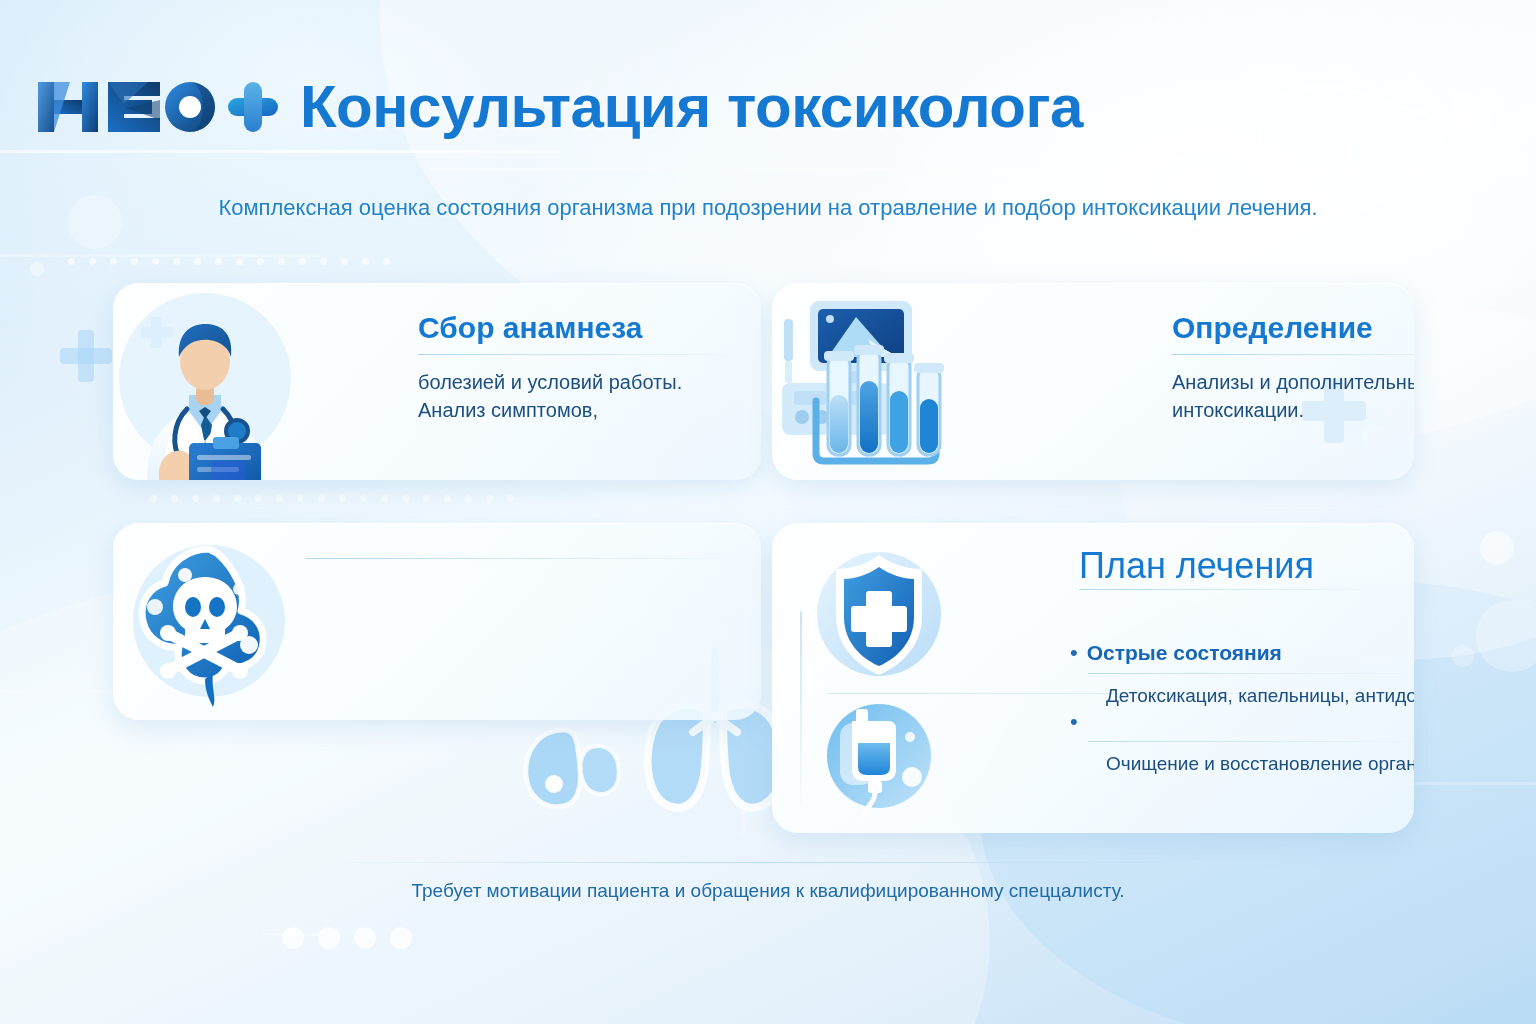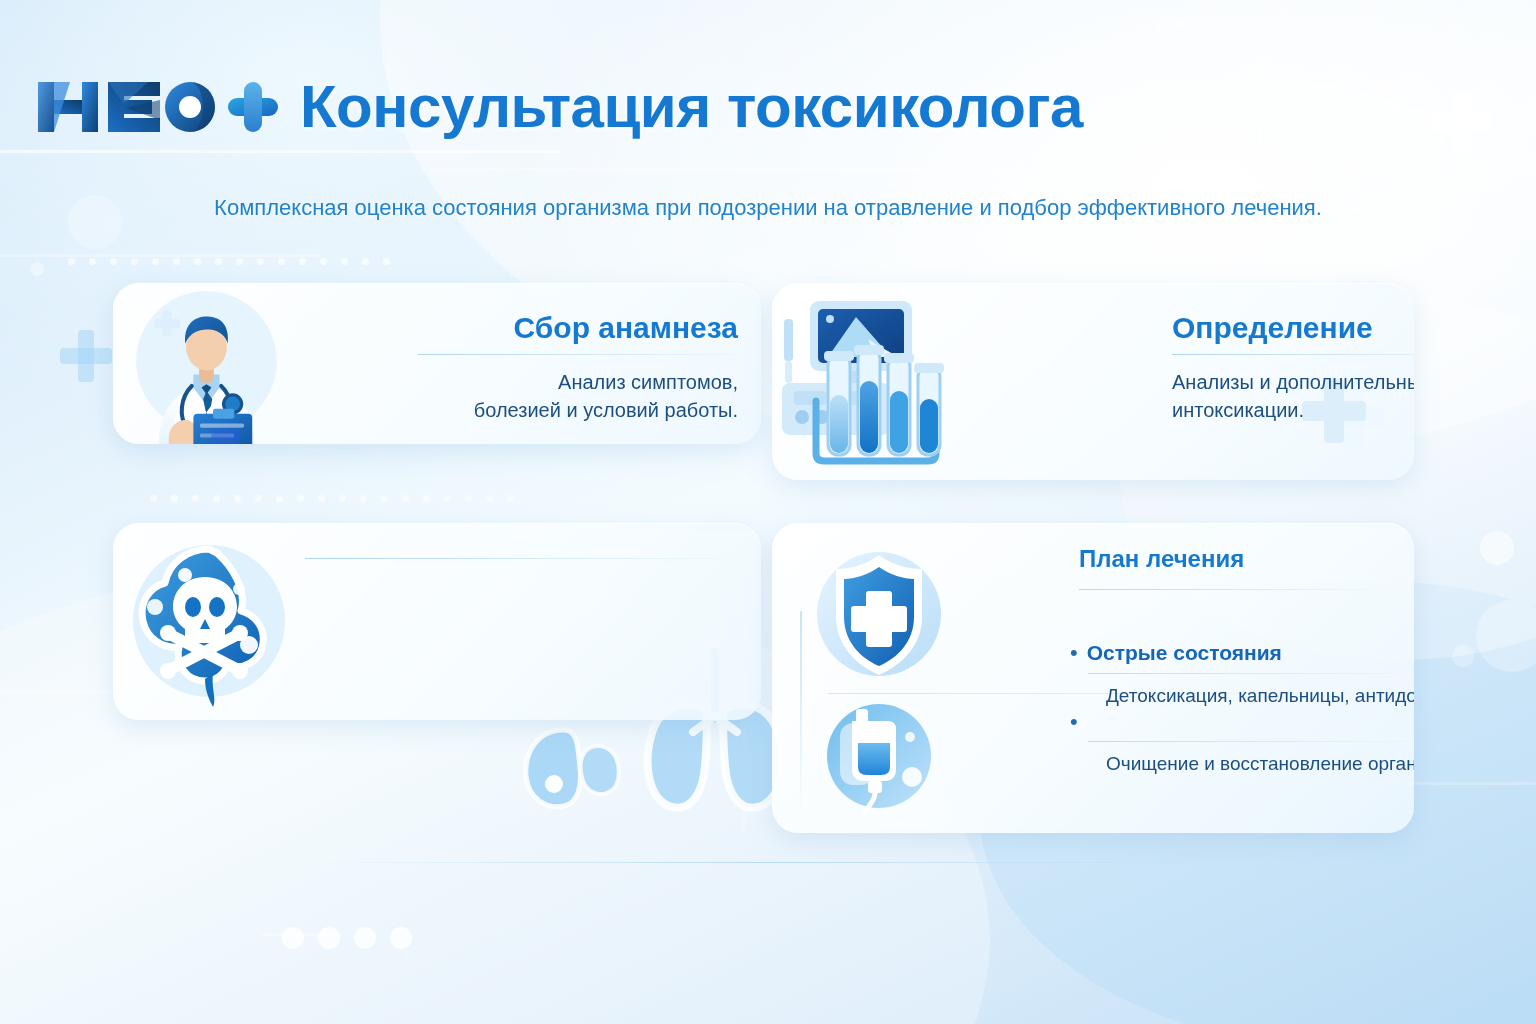--- a/index.html
+++ b/index.html
@@ -113,21 +113,21 @@
 
   
   .card {
     position: absolute;
     border-radius: 26px;
     background: linear-gradient(135deg, rgba(255,255,255,0.97) 0%, rgba(248,253,255,0.93) 55%, rgba(238,248,255,0.88) 100%);
     box-shadow: 0 8px 26px rgba(110,170,215,0.20), 0 1px 0 rgba(255,255,255,0.9) inset;
     overflow: hidden;
   }
 
-  #card-anamnesis  { left: 113px;  top: 283px; width: 648px;  height: 161px; text-align: right; }
+  #card-anamnesis  { left: 113px;  top: 283px; width: 648px;  height: 197px; }
   #card-diagnostic { left: 772px;  top: 283px; width: 642px;  height: 197px; }
   #card-intox      { left: 113px;  top: 523px; width: 648px;  height: 197px; }
   #card-plan       { left: 772px;  top: 523px; width: 642px;  height: 310px; }
 
   .card-body { position: relative; width: 100%; height: 100%; }
 
   .card-art {
     position: absolute;
     left: 0; top: 0;
     height: 100%;
@@ -155,22 +155,22 @@
     line-height: 1.42;
     color: #1c4f80;
   }
 
   
   .plan-wrap { position: absolute; left: 0; top: 0; width: 100%; height: 100%; }
 
   .plan-title {
     position: absolute;
     left: 307px; top: 22px;
-    font-size: 24px;
-    font-weight: bold;
+    font-size: 36px;
+    font-weight: normal;
     color: #1579d1;
     white-space: nowrap;
   }
   .plan-rule {
     position: absolute;
     left: 307px; top: 66px;
     width: 300px; height: 1px;
     background: linear-gradient(to right, rgba(150,200,235,0.7), rgba(200,228,248,0.08));
   }
 
@@ -382,21 +382,21 @@
         <circle cx="160" cy="37" r="25" fill="url(#gC)"></circle>
         <circle cx="160" cy="37" r="11" fill="#ffffff"></circle>
         <path d="M160 12 A25 25 0 0 1 160 62 A13 25 0 0 0 160 12 Z" fill="#0d3a6b" opacity="0.45"></path>
 
         <rect x="198" y="28" width="50" height="18" rx="9" fill="url(#gD)"></rect>
         <rect x="214" y="12" width="18" height="50" rx="9" fill="url(#gE)"></rect>
       </svg>
     </div>
 
     <div class="title">Консультация токсиколога</div>
-    <div class="subtitle">Комплексная оценка состояния организма при подозрении на отравление и подбор эффективного лечения.</div>
+    <div class="subtitle">Комплексная оценка состояния организма при подозрении на отравление и подбор интоксикации лечения.</div>
   </div>
 
   <div class="card" id="card-anamnesis">
     <div class="card-body">
 
       <svg class="card-art" viewBox="0 0 200 197" width="200" height="197">
         <defs>
           <linearGradient id="coat" x1="0" y1="0" x2="0" y2="1">
             <stop offset="0" stop-color="#ffffff"></stop>
               <stop offset="1" stop-color="#e8f4fd"></stop>
@@ -449,22 +449,22 @@
         <rect x="84" y="172" width="54" height="5" rx="2" fill="rgba(255,255,255,0.45)"></rect>
         <rect x="84" y="184" width="42" height="5" rx="2" fill="rgba(255,255,255,0.35)"></rect>
 
         <rect x="98" y="178" width="34" height="40" fill="rgba(44,90,224,0.45)"></rect>
       </svg>
 
       <div class="card-text" style="left:305px; top:28px; width:320px;">
         <div class="card-title">Сбор анамнеза</div>
         <div class="rule"></div>
         <div class="card-desc">
+          <div>болезией и условий работы.</div>
           <div>Анализ симптомов,</div>
-          <div>болезией и условий работы.</div>
         </div>
       </div>
     </div>
   </div>
 
   <div class="card" id="card-diagnostic">
     <div class="card-body">
       <svg class="card-art" viewBox="0 0 200 197" width="200" height="197">
         <defs>
           <linearGradient id="screen" x1="0" y1="0" x2="1" y2="1">
@@ -646,14 +646,15 @@
         <div class="bullet-line">
           <span class="bullet">•</span>
         </div>
         <div class="item-rule" style="width:322px;"></div>
         <div class="item-desc">Очищение и восстановление организма.</div>
       </div>
     </div>
   </div>
 
   <div class="footer-rule"></div>
+  <div class="footer">Требует мотивации пациента и обращения к квалифицированному спеццалисту.</div>
 
 </div>
 
 </body></html>

